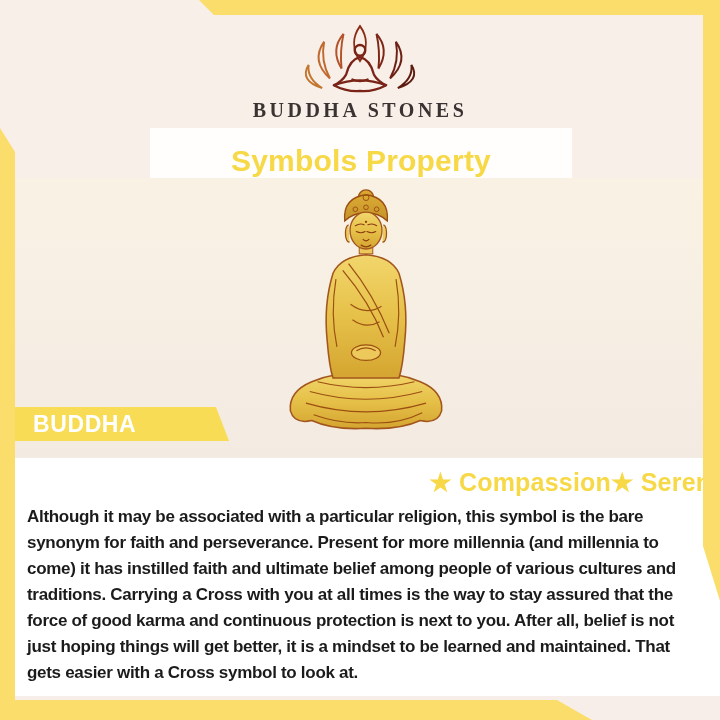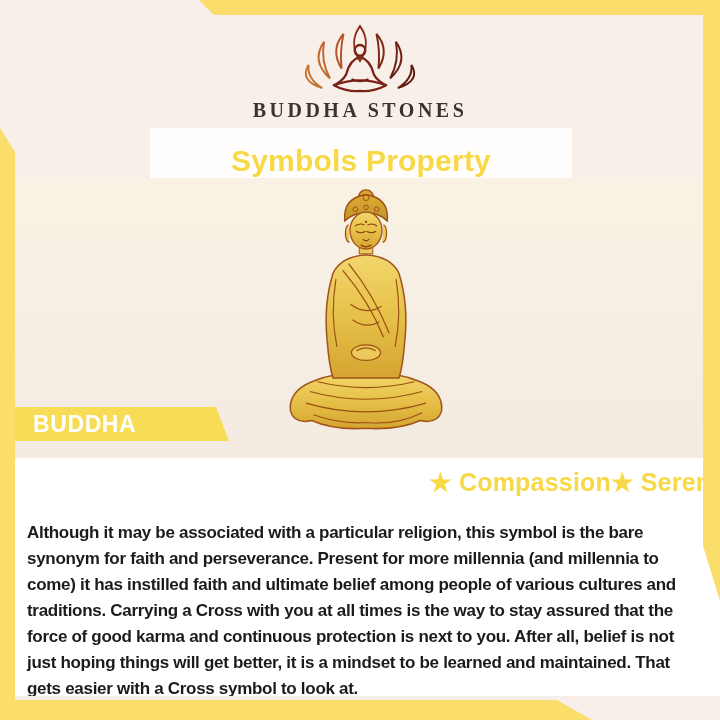--- a/index.html
+++ b/index.html
@@ -73,21 +73,21 @@
   .traits-heading{
     position:absolute;left:0;top:10px;width:720px;
     text-align:right;
     font-size:25px;font-weight:700;color:#f7d847;
     letter-spacing:0.2px;
     padding-left:21px;
   }
   .article{
     position:absolute;left:27px;top:46px;width:672px;
     font-size:17px;font-weight:700;color:#1b1b1b;
-    line-height:26px;letter-spacing:-0.3px;margin-top:16px;
+    line-height:26px;letter-spacing:-0.3px;
   }
 </style>
 </head>
 <body>
 
 <div class="page">
 
   <div class="header">
     <div class="logo-wrap">
       <svg width="126" height="72" viewBox="0 0 130 74" fill="none">

